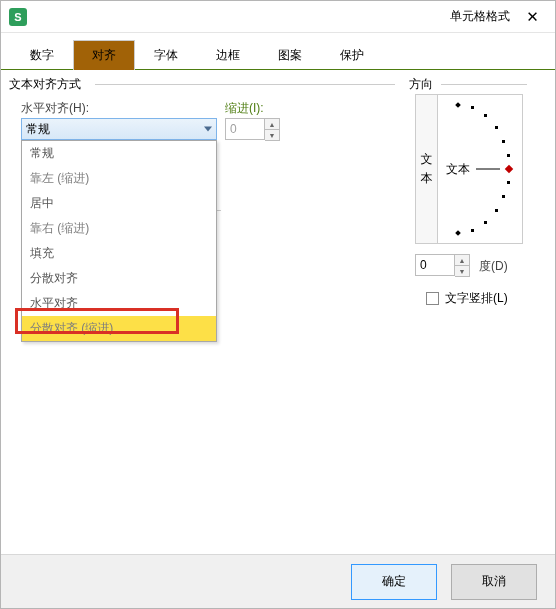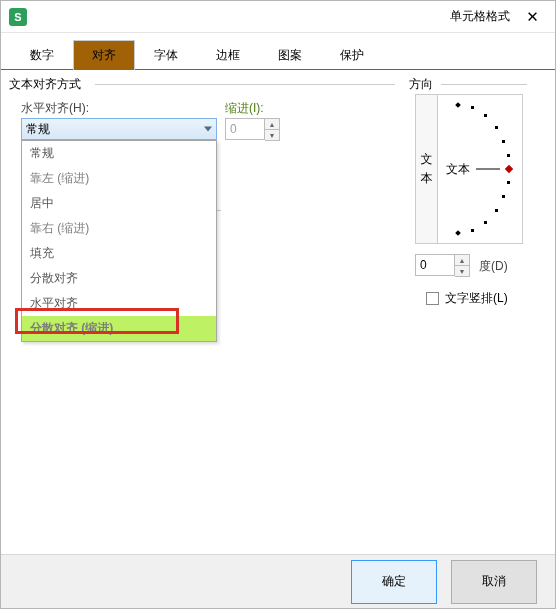--- a/index.html
+++ b/index.html
@@ -28,21 +28,21 @@
   .spinner input:disabled { color:#a0a0a0; background:#fff; }
   .spinner .spins { display:flex; flex-direction:column; border:1px solid #bcbcbc; border-left:none; }
   .spinner .sp { width:14px; height:10px; display:flex; align-items:center; justify-content:center; font-size:7px; color:#666; background:#f3f3f3; }
   .spinner .sp + .sp { border-top:1px solid #bcbcbc; height:11px;}
   .orient-box { position:absolute; border:1px solid #ccc; background:#fff; }
   .orient-vtext { position:absolute; left:0; top:0; bottom:0; width:22px; border-right:1px solid #ccc; display:flex; flex-direction:column; align-items:center; justify-content:center; gap:2px; background:#f7f7f7;}
   .orient-canvas { position:absolute; left:22px; right:0; top:0; bottom:0; }
   .checkbox { position:absolute; display:flex; align-items:center; gap:6px; }
   .checkbox .box { width:13px; height:13px; border:1px solid #888; background:#fff; }
   .footer { position:absolute; left:0; right:0; bottom:0; height:54px; border-top:1px solid #d8d8d8; background:#f0f0f0; display:flex; justify-content:flex-end; align-items:center; gap:14px; padding-right:18px; }
-  .btn { min-width:86px; height:44px; border:1px solid #adadad; background:#e1e1e1; display:flex; align-items:center; justify-content:center; cursor:default; }
+  .btn { min-width:86px; height:36px; border:1px solid #adadad; background:#e1e1e1; display:flex; align-items:center; justify-content:center; cursor:default; }
   .btn.primary { border-color:#3399ff; background:#e5f1fb;}
 </style>
 </head>
 <body>
 
 <div class="titlebar">
   <div class="app-icon">S</div>
   <div class="title">单元格格式</div>
   <div class="close-btn">✕</div>
 </div>
@@ -80,21 +80,21 @@
   <div class="group-line" style="left:20px; top:140px; width:200px;"></div>
 
   <div class="dropdown" style="left:20px; top:70px; width:196px;">
     <div class="dd-item">常规</div>
     <div class="dd-item disabled-look">靠左 (缩进)</div>
     <div class="dd-item">居中</div>
     <div class="dd-item disabled-look">靠右 (缩进)</div>
     <div class="dd-item">填充</div>
     <div class="dd-item">分散对齐</div>
     <div class="dd-item">水平对齐</div>
-    <div class="dd-item disabled-look" style="background:#bef264;font-weight:bold;">分散对齐 (缩进)</div>
+    <div class="dd-item disabled-look" style="background:#fde047;">分散对齐 (缩进)</div>
   </div>
   <div class="dd-highlight" style="left:14px; top:238px; width:164px; height:26px;"></div>
 
   <span class="group-label" style="position:absolute; left:408px; top:6px;">方向</span>
   <div class="group-line" style="left:440px; top:14px; width:86px;"></div>
 
   <div class="orient-box" style="left:414px; top:24px; width:108px; height:150px;">
     <div class="orient-vtext">
       <span>文</span>
       <span>本</span>

